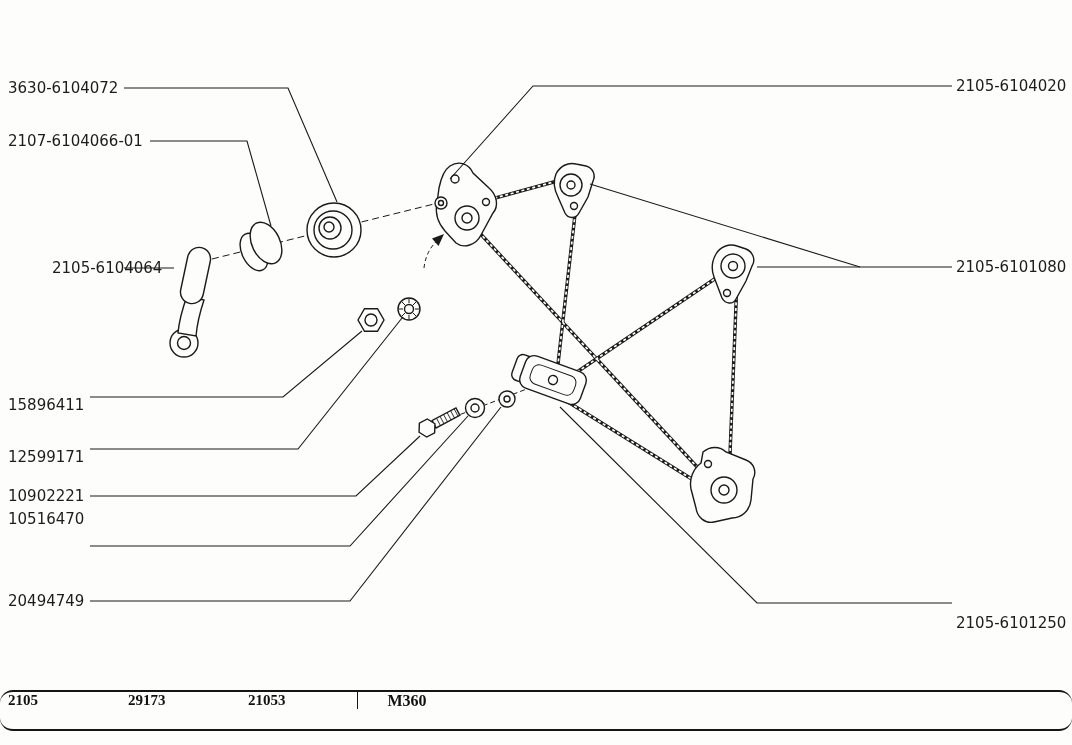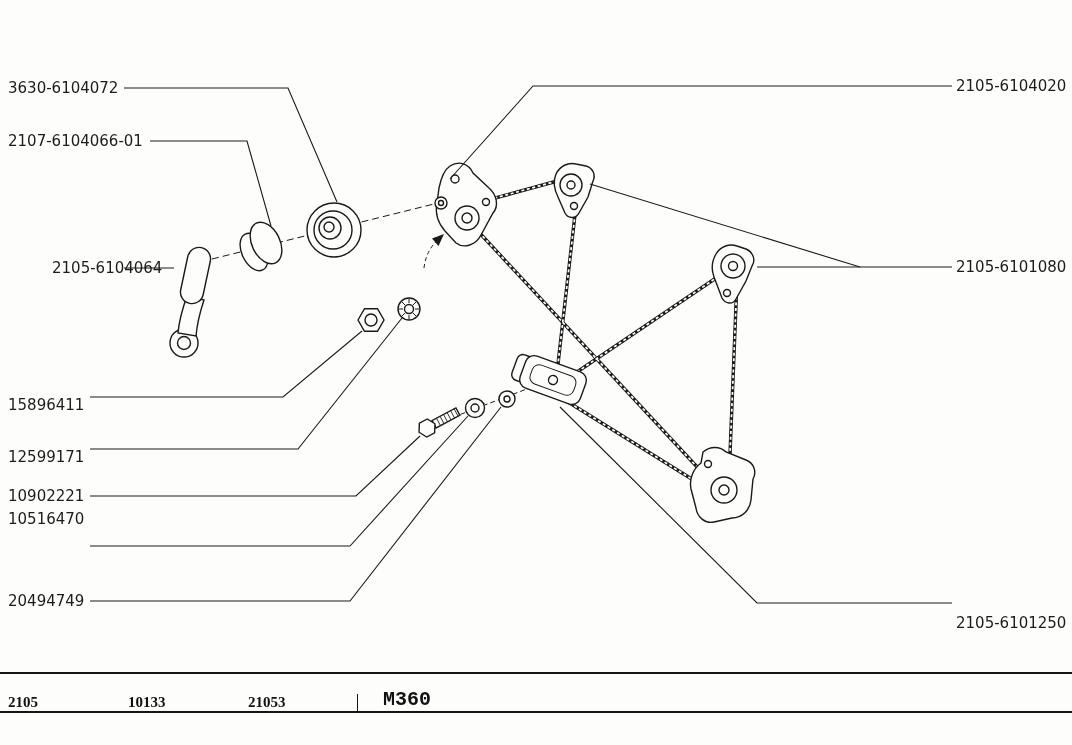--- a/index.html
+++ b/index.html
@@ -35,32 +35,33 @@
   .ll-6 { top: 510px; }
   .ll-7 { top: 592px; }
   
   .lr-0 { top: 77px; }
   .lr-1 { top: 258px; text-align: right; }
   .lr-2 { top: 594px; margin-top: 20px; }
 
   .footer {
     position: absolute;
     left: 0;
-    top: 672px;
+    top: 690px;
     width: 1072px;
     height: 41px;
     border-top: 2px solid #151515;
     border-bottom: 2px solid #151515;
     box-sizing: border-box;
     display: flex;
-    align-items: flex-end;
+    align-items: flex-start;
     font-family: "Liberation Serif", "DejaVu Serif", serif;
     font-weight: bold;
     font-size: 15px;
     color: #111;
+    border-radius: 13px;
   }
   .footer-models {
     width: 358px;
     flex: none;
     display: flex;
     align-items: center;
     padding-left: 8px;
     box-sizing: border-box;
     border-right: 1.5px solid #151515;
   }
@@ -73,22 +74,21 @@
     border-right: 1.5px solid #151515;
     font-size: 16px;
     letter-spacing: 0.3px;
   }
   .footer-code {
     width: 98px;
     flex: none;
     display: flex;
     align-items: center;
     justify-content: center;
-    font-size: 20px;
-    font-family: Liberation Mono, monospace;
+    font-size: 16px;
   }
 </style>
 </head>
 <body>
 
 <div class="page">
 
   <svg class="drawing" width="1072" height="745" viewBox="0 0 1072 745" xmlns="http://www.w3.org/2000/svg">
 
     <g stroke="#1a1a1a" stroke-width="1" fill="none">
@@ -227,19 +227,19 @@
   <div class="part-label label-left ll-6">10516470</div>
   <div class="part-label label-left ll-7">20494749</div>
 
   <div class="part-label label-right lr-0">2105-6104020</div>
   <div class="part-label label-right lr-1">2105-6101080</div>
   <div class="part-label label-right lr-2">2105-6101250</div>
 
   <div class="footer">
     <div class="footer-models">
       <span class="model">2105</span>
-      <span class="model">10133</span>
+      <span class="model">29173</span>
       <span class="model">21053</span>
     </div>
     <div class="footer-code">М360</div>
   </div>
 
 </div>
 
 </body></html>

